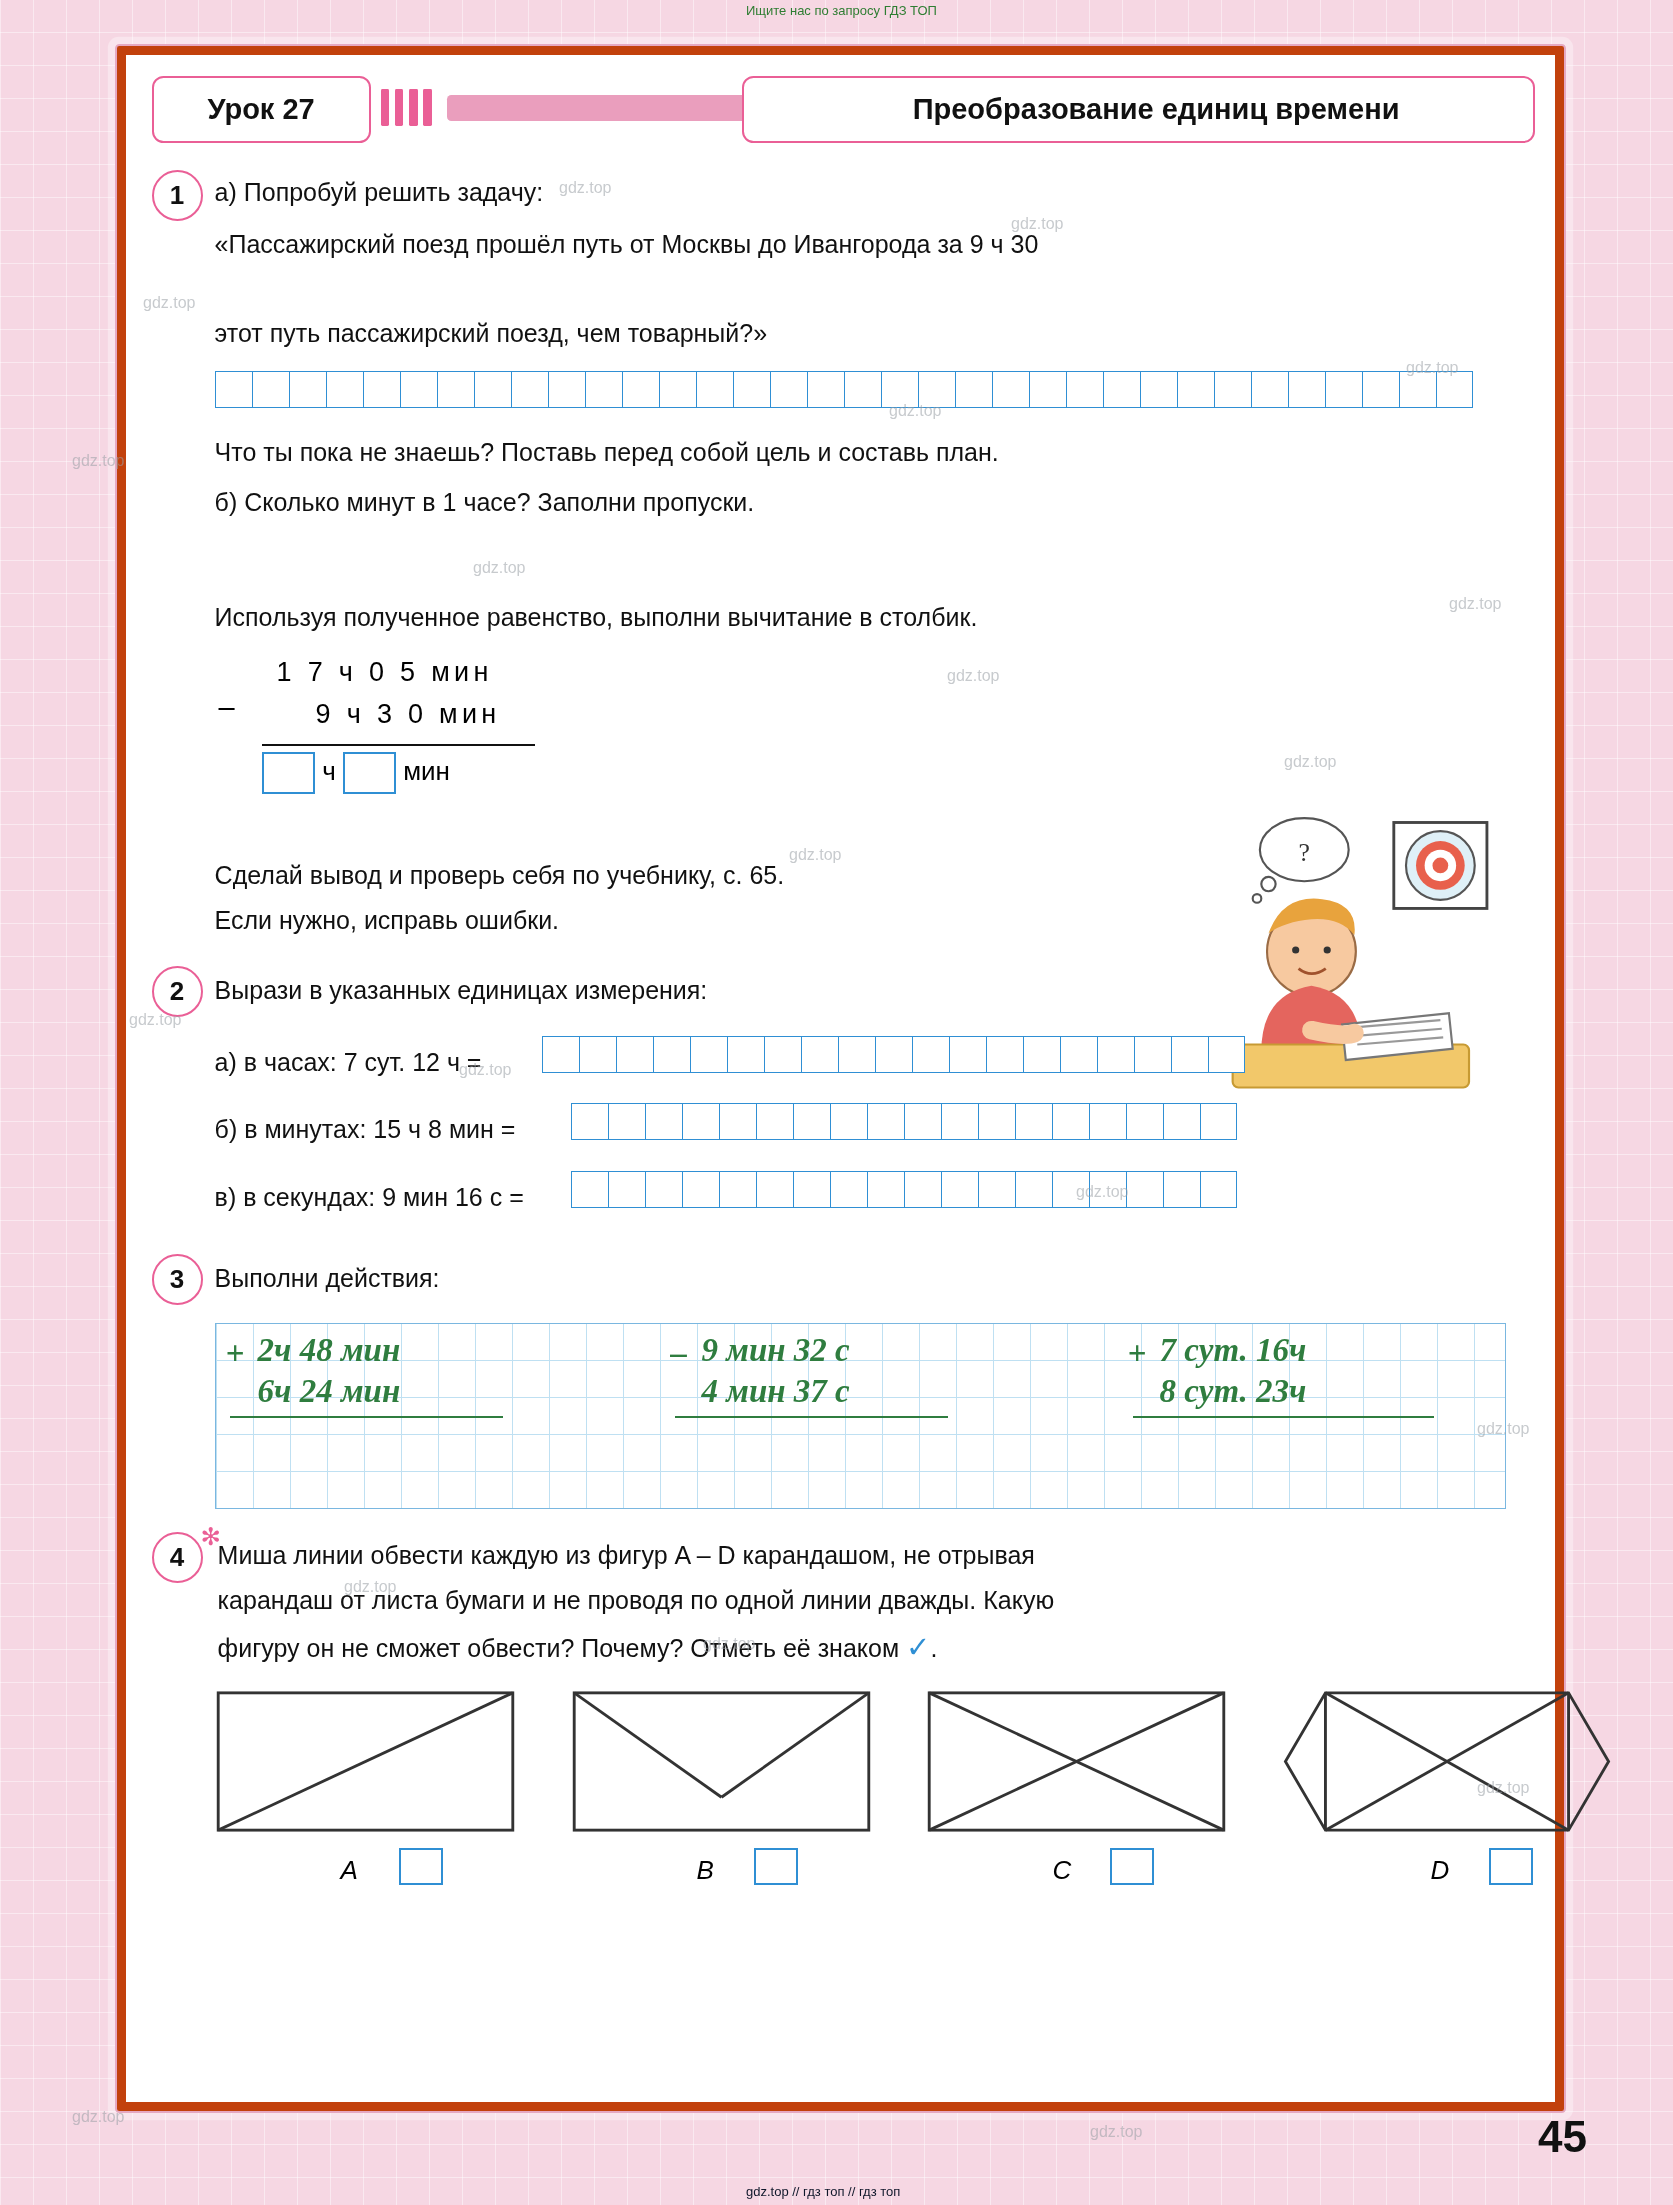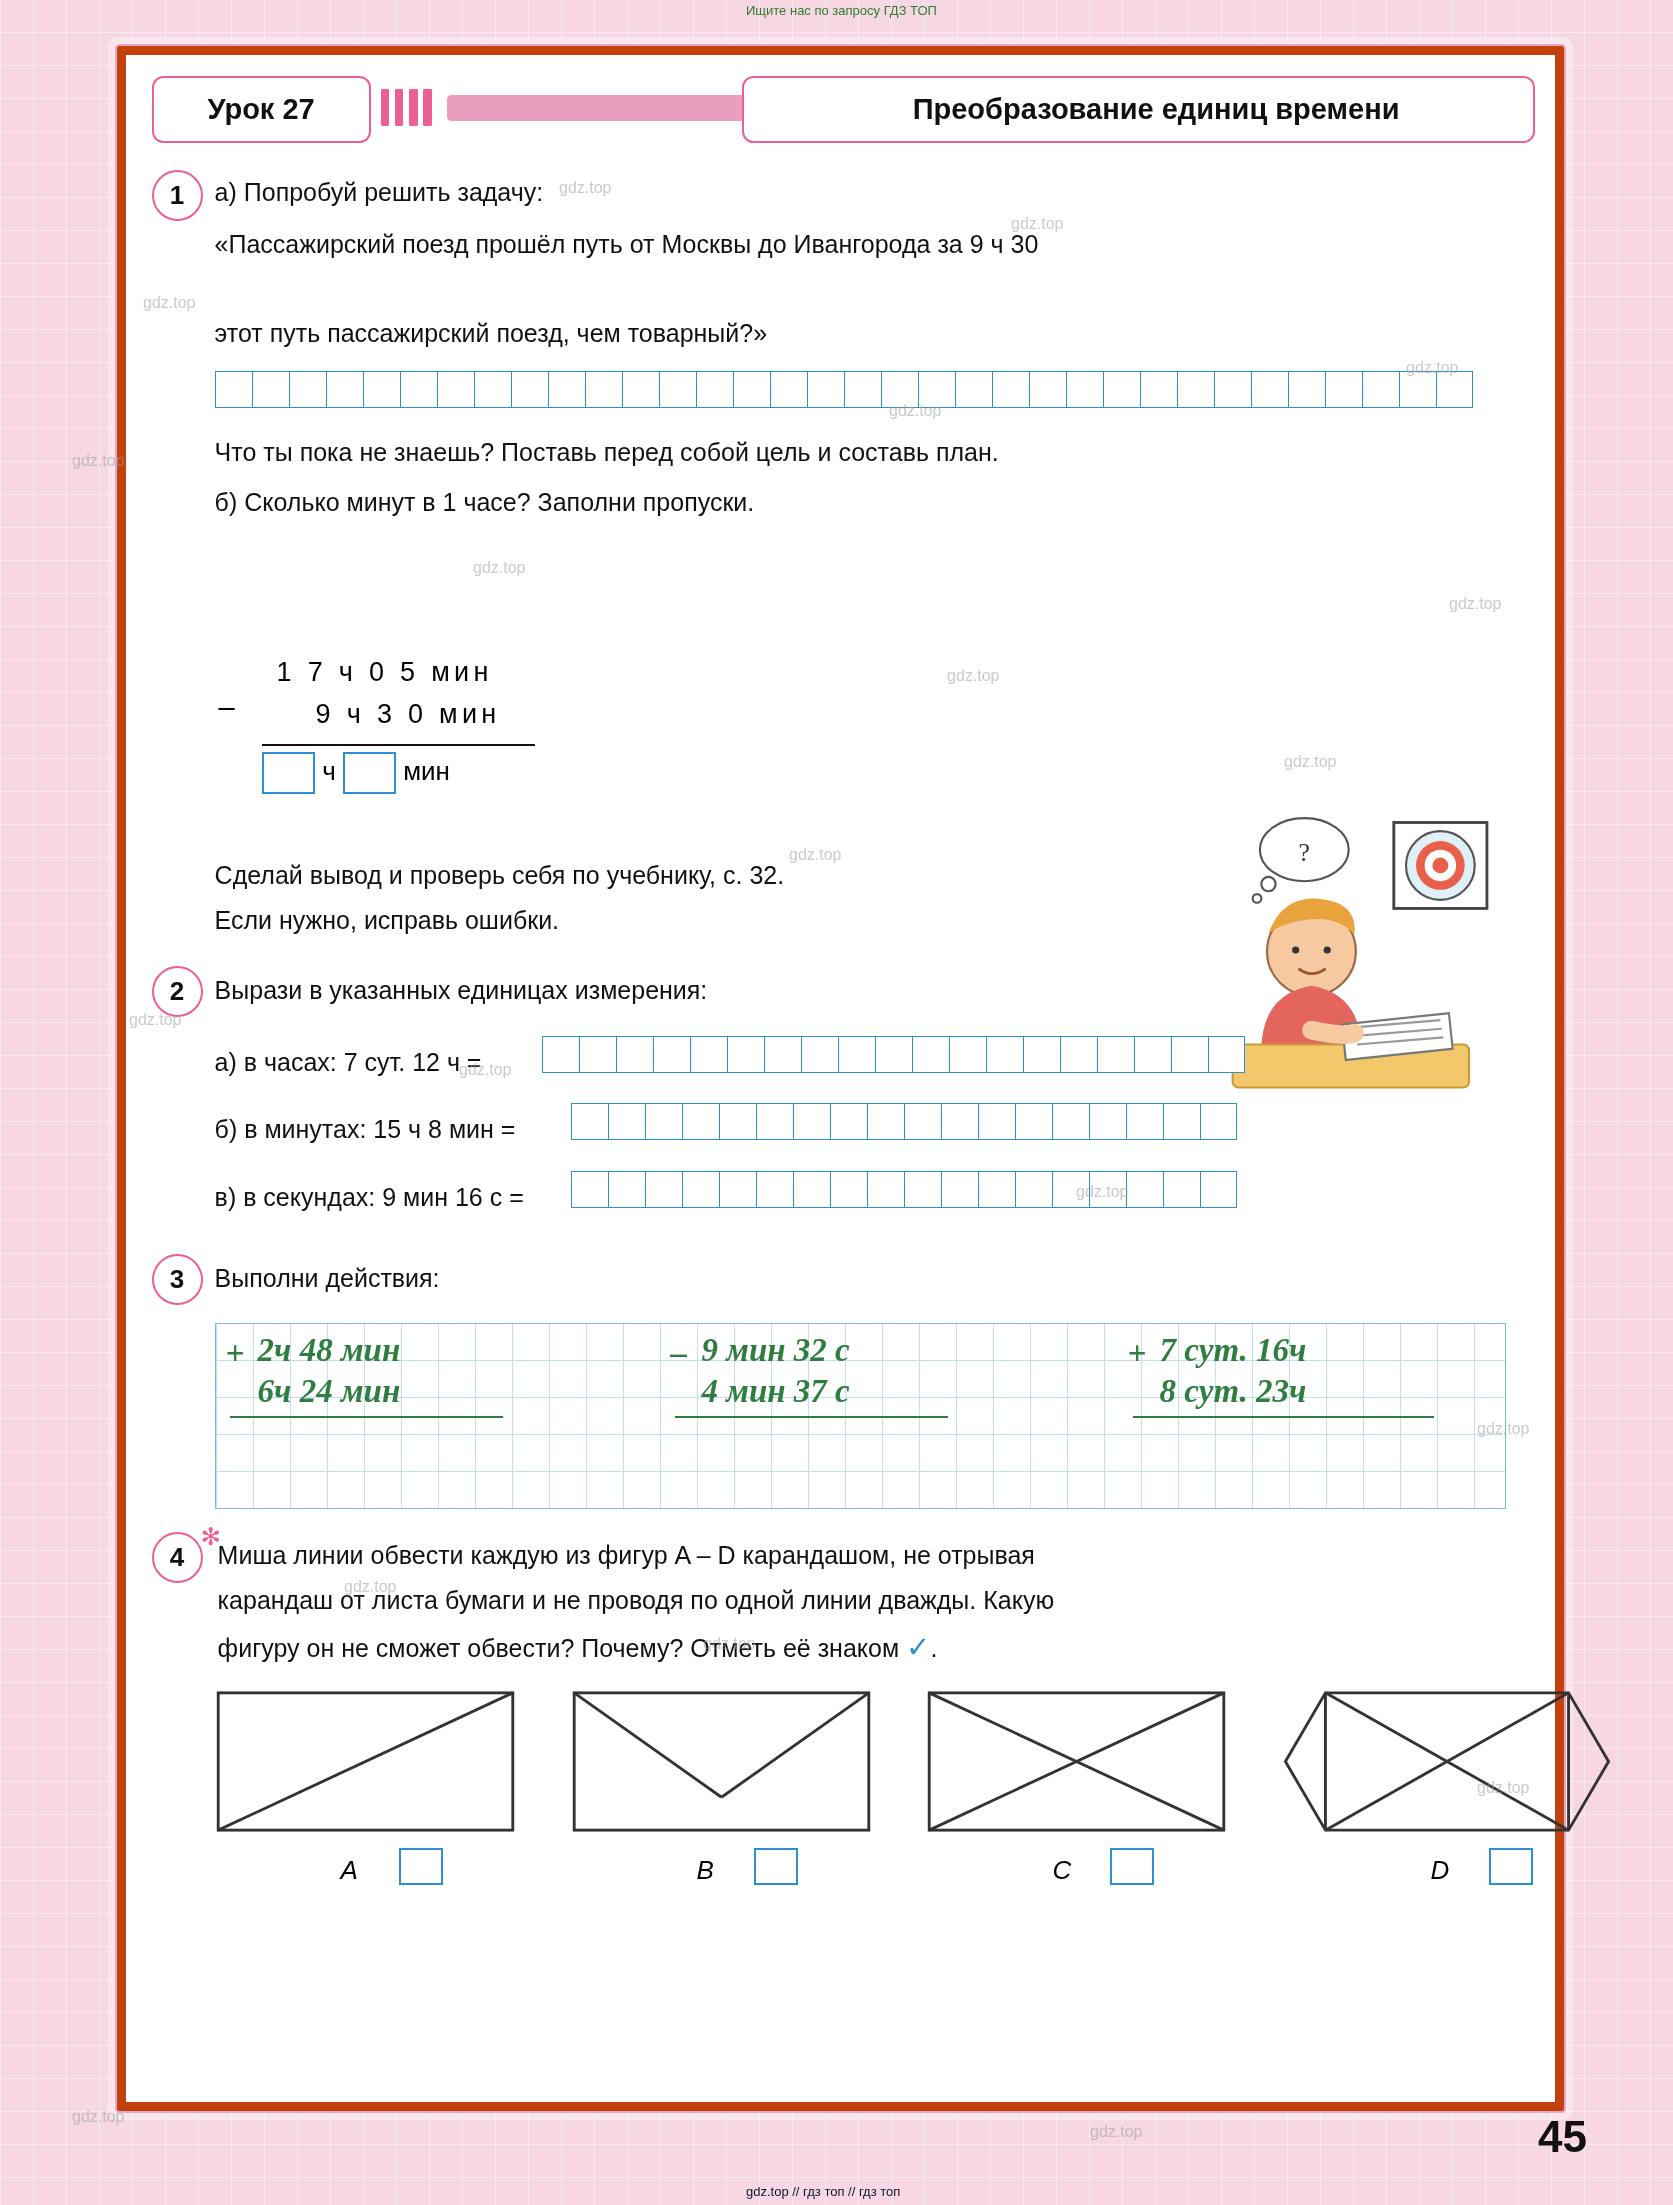--- a/index.html
+++ b/index.html
@@ -162,35 +162,36 @@
         <div class="c"></div>
         <div class="c"></div>
         <div class="c"></div>
         <div class="c"></div>
       </div>
 
     <div class="txt" style="left:89px;top:380px;">Что ты пока не знаешь? Поставь перед собой цель и составь план.</div>
     <div class="txt" style="left:89px;top:430px;">б) Сколько минут в 1 часе? Заполни пропуски.</div>
 
 
+    <div class="txt" style="left:89px;top:545px;">Используя полученное равенство, выполни вычитание в столбик.</div>
 
     <div class="colsub" style="left:122px;top:602px;">
       <div class="minus" style="left:-29px;top:34px;">–</div>
       <div class="row" style="padding-left:29px;">1 7 ч 0 5 мин</div>
       <div class="row" style="padding-left:68px;margin-top:11.5px;">9 ч 3 0 мин</div>
       <div class="ruleline" style="left:14.3px;top:87px;width:273px;"></div>
       <div style="margin-top:21.5px;padding-left:14.3px;font-size:26px;">
         <span class="boxbig"></span>
         <span>ч</span>
         <span class="boxbig"></span>
         <span>мин</span>
       </div>
     </div>
 
-    <div class="txt" style="left:89px;top:803px;">Сделай вывод и проверь себя по учебнику, с. 32.</div>
+    <div class="txt" style="left:89px;top:803px;">Сделай вывод и проверь себя по учебнику, с. 65.</div>
     <div class="txt" style="left:89px;top:848px;">Если нужно, исправь ошибки.</div>
 
     <svg class="boy" viewBox="0 0 430 390">
       <rect x="265" y="10" width="130" height="120" fill="#fff" stroke="#444" stroke-width="4"></rect>
       <circle cx="330" cy="70" r="48" fill="#dff0f7" stroke="#555" stroke-width="3"></circle>
       <circle cx="330" cy="70" r="34" fill="#e8604c"></circle>
       <circle cx="330" cy="70" r="22" fill="#fff"></circle>
       <circle cx="330" cy="70" r="11" fill="#e8604c"></circle>
       <ellipse cx="140" cy="48" rx="62" ry="44" fill="#fff" stroke="#555" stroke-width="3"></ellipse>
       <circle cx="90" cy="96" r="10" fill="#fff" stroke="#555" stroke-width="3"></circle>

